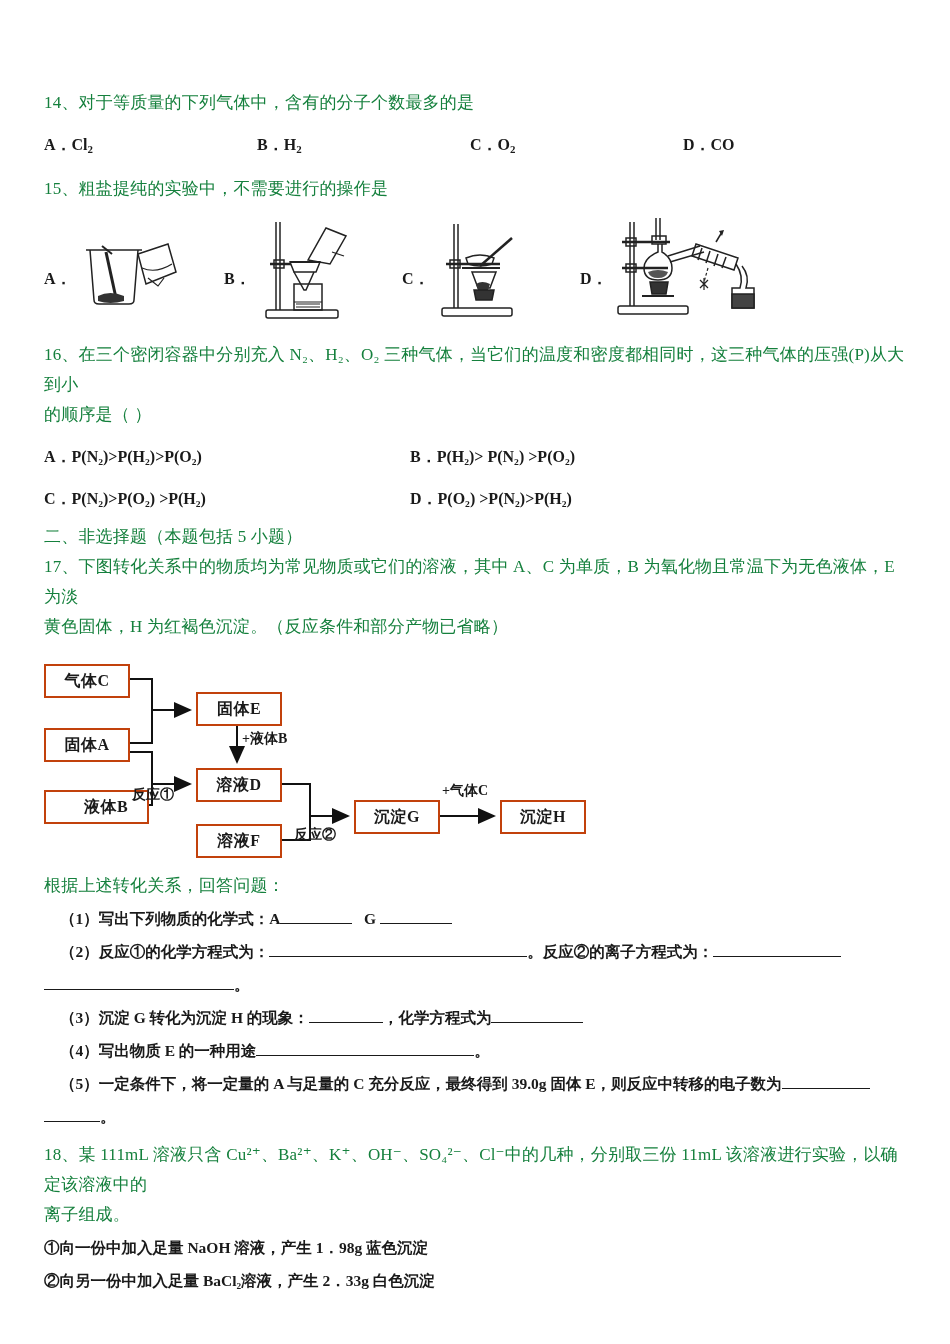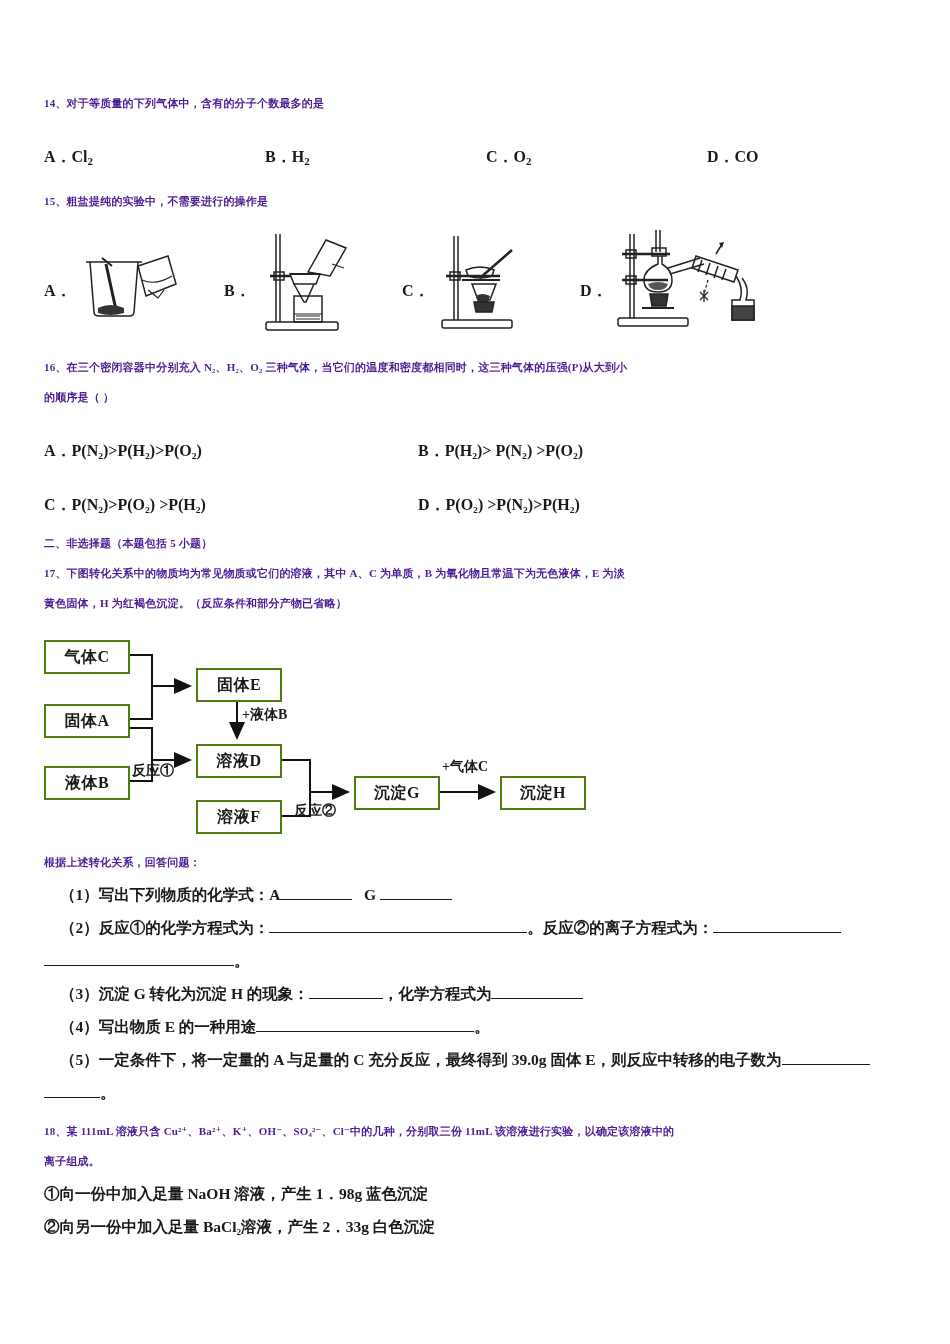--- a/index.html
+++ b/index.html
@@ -24,35 +24,34 @@
   }
   .content {
     position: absolute;
     left: 44px;
     top: 88px;
     width: 862px;
   }
 
   
   .qline {
-    font-size: 11px;
+    font-size: 17px;
     line-height: 30px;
-    font-weight: bold;
+    font-weight: normal;
     letter-spacing: 0.2px;
-    color: #4c1d95;
+    color: #15803d;
   }
 
   
   .opt-row {
     display: flex;
     font-size: 16px;
     font-weight: bold;
     line-height: 30px;
-    margin-top: 24px;
-    gap: 8px;
+    margin-top: 12px;
   }
   .opt-row .opt {
     flex: 0 0 auto;
   }
   .opt-4 .opt { width: 213px; }
   .opt-2 .opt { width: 366px; }
 
   sub {
     font-size: 0.68em;
     vertical-align: -0.24em;
@@ -84,21 +83,21 @@
 
   
   .flow {
     position: relative;
     width: 862px;
     height: 205px;
     margin-top: 16px;
   }
   .fbox {
     position: absolute;
-    border: 2px solid #4d7c0f;
+    border: 2px solid #c2410c;
     background: #fff;
     font-size: 16px;
     font-weight: bold;
     text-align: center;
     line-height: 30px;
     height: 30px;
     letter-spacing: 0.5px;
     box-sizing: content-box;
   }
   .flabel {
@@ -299,21 +298,21 @@
 
           <path d="M236 126 L266 126 L266 182 L236 182"></path>
           <path d="M266 158 L304 158" marker-end="url(#ah)"></path>
 
           <path d="M394 158 L450 158" marker-end="url(#ah)"></path>
         </g>
       </svg>
 
       <div class="fbox" style="left:0px;  top:6px;   width:82px;">气体C</div>
       <div class="fbox" style="left:0px;  top:70px;  width:82px;">固体A</div>
-      <div class="fbox" style="left:0px;  top:132px; width:82px;">液体B</div>
+      <div class="fbox" style="left:0px;  top:132px; width:82px;padding-left:19px;">液体B</div>
       <div class="fbox" style="left:152px;top:34px;  width:82px;">固体E</div>
       <div class="fbox" style="left:152px;top:110px; width:82px;">溶液D</div>
       <div class="fbox" style="left:152px;top:166px; width:82px;">溶液F</div>
       <div class="fbox" style="left:310px;top:142px; width:82px;">沉淀G</div>
       <div class="fbox" style="left:456px;top:142px; width:82px;">沉淀H</div>
 
       <div class="flabel" style="left:198px; top:72px;">+液体B</div>
       <div class="flabel" style="left:88px;  top:128px;">反应①</div>
       <div class="flabel" style="left:250px; top:168px;">反应②</div>
       <div class="flabel" style="left:398px; top:124px;">+气体C</div>

